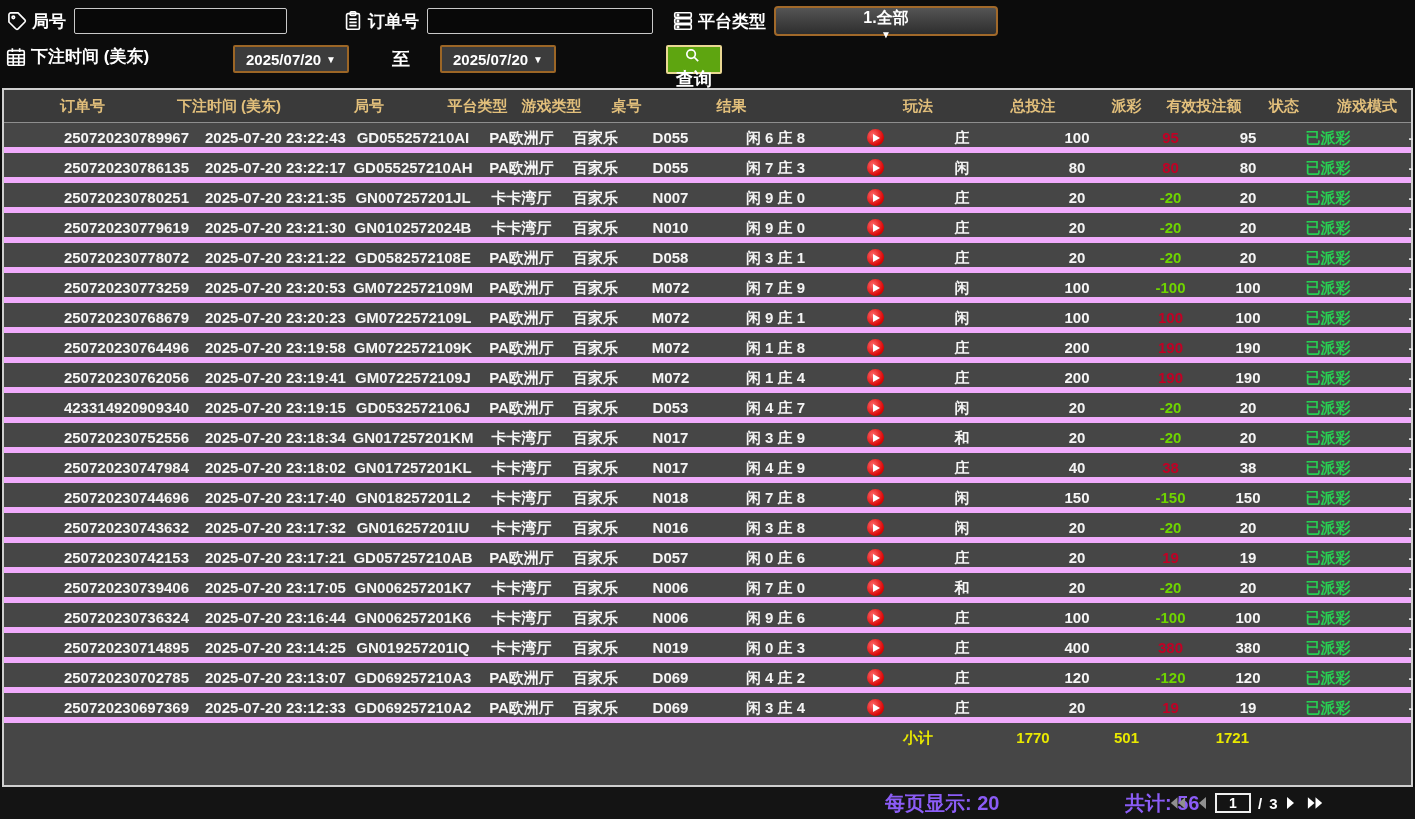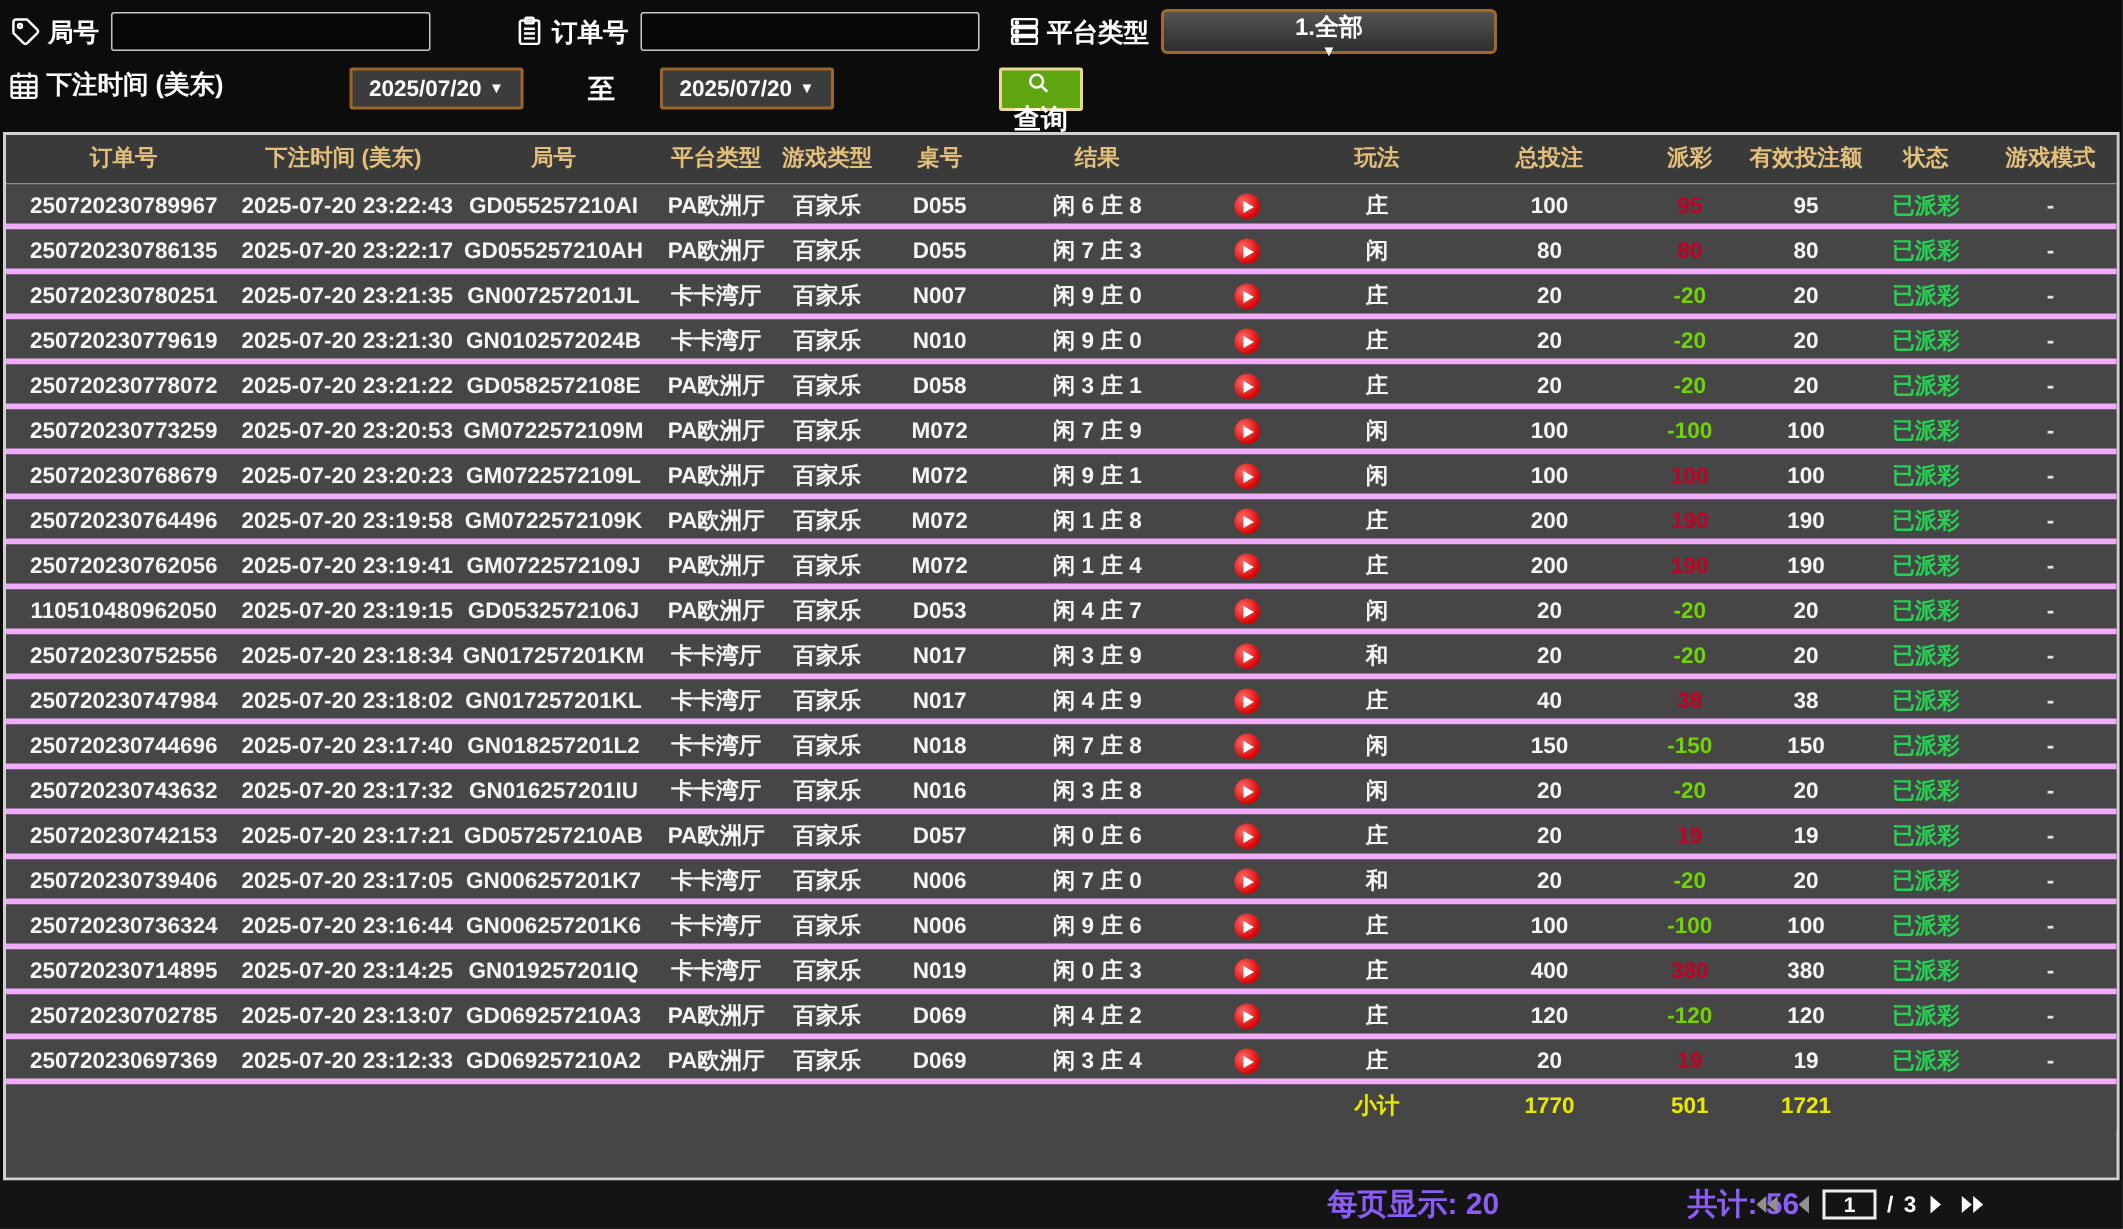--- a/index.html
+++ b/index.html
@@ -49,21 +49,21 @@
   .grid-row {
     display:grid;
     grid-template-columns:157px 136px 144px 73px 75px 75px 135px 65px 108px 122px 65px 90px 70px 96px;
   }
   .t-cell {
     text-align:center; white-space:nowrap; overflow:visible;
     font-weight:bold; font-size:15px; color:#f5f5f5;
   }
   .header-row { height:33px; background:#3a3a3a; border-bottom:1px solid #8e8e8e; }
   .header-row .t-cell { line-height:32px; color:#e2bf7b; }
-  .data-row { height:30px; border-bottom:4px solid #f0abfc; background:#464646; }
+  .data-row { height:30px; border-bottom:6px solid #f0abfc; background:#464646;padding-left:44px; }
   .data-row .t-cell { line-height:29px; }
   .payout.pos { color:#c10025; }
   .payout.neg { color:#6fd400; }
   .status-cell { color:#27cf52; }
   .mode-cell { color:#e0e0e0; }
   .play-wrap { display:flex; align-items:center; justify-content:center; }
   .play-btn {
     width:17px; height:17px; border-radius:50%;
     background:radial-gradient(circle at 35% 35%, #ff6a6a, #d80000 72%);
     position:relative; cursor:pointer; border:none;
@@ -340,21 +340,21 @@
       <button class="play-btn"></button>
     </div>
     <div class="t-cell">庄</div>
     <div class="t-cell">200</div>
     <div class="t-cell payout pos">190</div>
     <div class="t-cell">190</div>
     <div class="t-cell status-cell">已派彩</div>
     <div class="t-cell mode-cell">-</div>
   </div>
       <div class="grid-row data-row">
-    <div class="t-cell">110510480962050</div>
+    <div class="t-cell">423314920909340</div>
     <div class="t-cell">2025-07-20 23:19:15</div>
     <div class="t-cell">GD0532572106J</div>
     <div class="t-cell">PA欧洲厅</div>
     <div class="t-cell">百家乐</div>
     <div class="t-cell">D053</div>
     <div class="t-cell">闲 4 庄 7</div>
     <div class="t-cell play-wrap">
       <button class="play-btn"></button>
     </div>
     <div class="t-cell">闲</div>
@@ -543,21 +543,21 @@
     <div class="t-cell">19</div>
     <div class="t-cell status-cell">已派彩</div>
     <div class="t-cell mode-cell">-</div>
   </div>
     </div>
 
   <div class="grid-row summary-row">
     <div class="t-cell" style="grid-column:9;">小计</div>
     <div class="t-cell" style="grid-column:10;">1770</div>
     <div class="t-cell" style="grid-column:11;">501</div>
-    <div class="t-cell" style="grid-column:12;">1721</div>
+    <div class="t-cell" style="grid-column:12;text-align:right;">1721</div>
   </div>
 
 </div>
 
 <div class="footer">
   <span class="f-text" style="left:885px;">每页显示: 20</span>
   <span class="f-text" style="left:1077px;margin-left:48px;">共计: 56</span>
   <div class="pagination">
     <button class="pg-btn">
       <svg width="20" height="16" viewBox="0 0 21 16">

